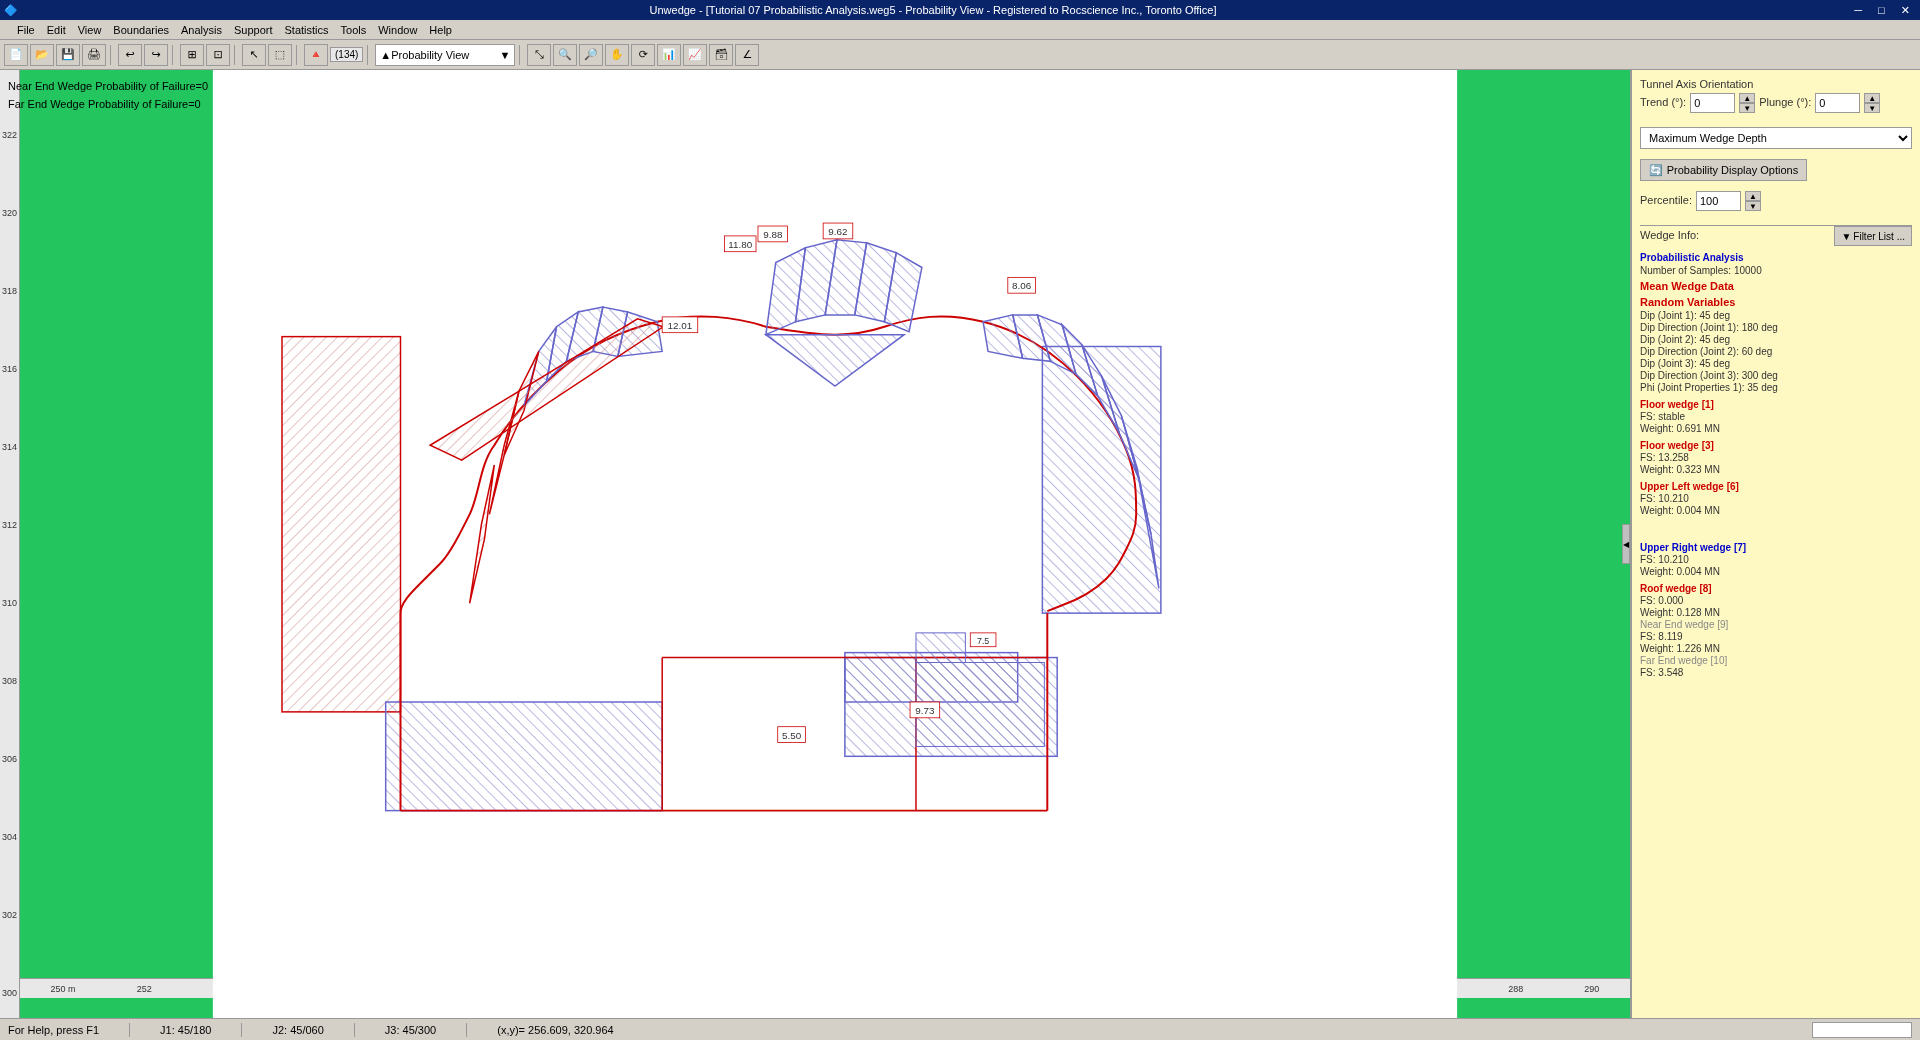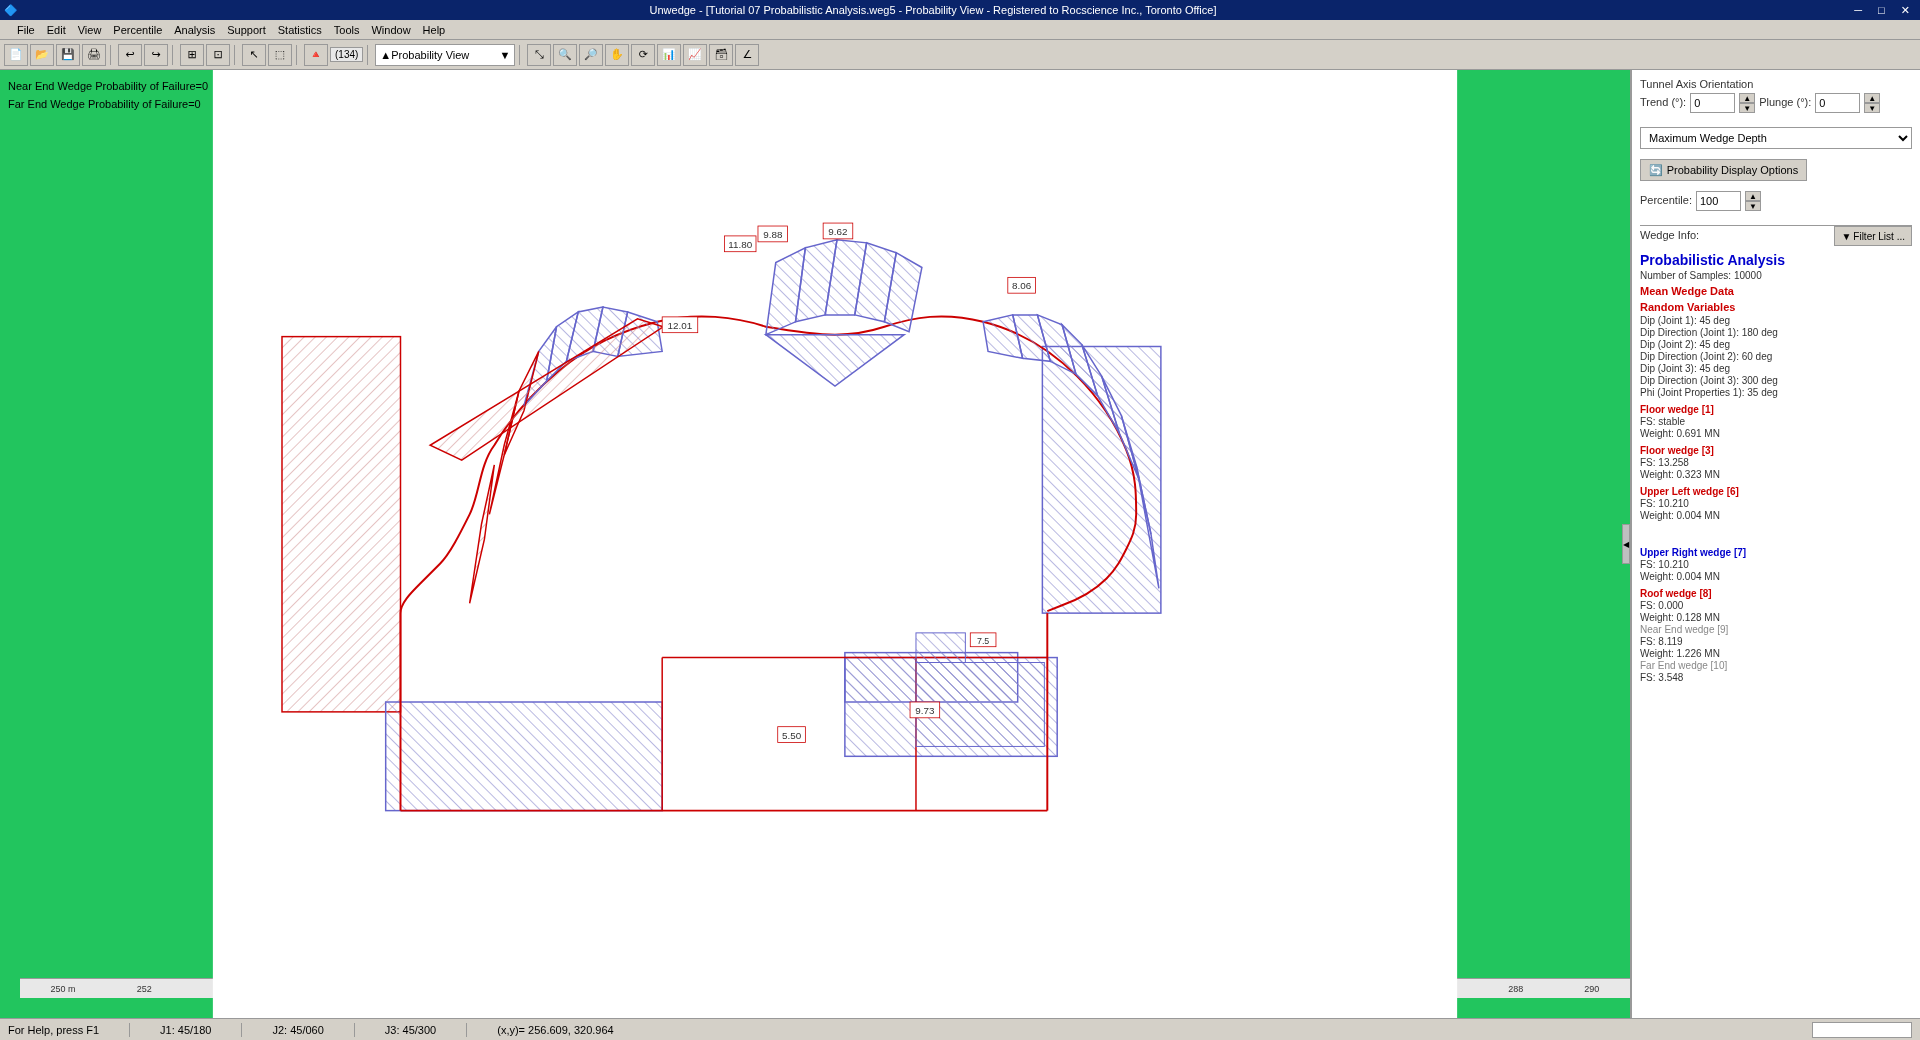--- a/index.html
+++ b/index.html
@@ -124,21 +124,21 @@
       display: flex;
       align-items: center;
       justify-content: space-around;
       font-size: 9px;
       color: #333;
     }
 
     
     #right-panel {
       width: 290px;
-      background: #ffffff;
+      background: #fef9c3;
       border-left: 2px solid #999;
       display: flex;
       flex-direction: column;
       padding: 8px;
       overflow-y: auto;
     }
 
     .panel-section { margin-bottom: 10px; }
     .panel-label { font-size: 11px; color: #333; margin-bottom: 3px; }
     .panel-group { display: flex; align-items: center; gap: 4px; margin-bottom: 4px; }
@@ -172,21 +172,21 @@
     .spinner-group { display: flex; flex-direction: column; }
 
     
     #wedge-info {
       border-top: 1px solid #999;
       padding-top: 0;
     }
     .wedge-info-header { display: flex; align-items: center; justify-content: space-between; margin-bottom: 6px; }
     .filter-btn { height: 20px; border: 1px solid #999; background: #d4d0c8; padding: 0 6px; font-size: 10px; cursor: pointer; display: flex; align-items: center; gap: 2px; }
 
-    .info-heading { font-size: 14px; font-weight: bold; color: #0000cc; margin-bottom: 2px; }
+    .info-heading { font-size: 10px; font-weight: bold; color: #0000cc; margin-bottom: 2px; }
     .info-text { font-size: 10px; color: #333; margin-bottom: 1px; }
     .info-subheading { font-size: 11px; font-weight: bold; color: #cc0000; margin-bottom: 2px; margin-top: 4px; }
     .var-text { font-size: 10px; color: #333; margin-bottom: 1px; }
 
     .wedge-name { font-size: 10px; font-weight: bold; color: #cc0000; margin-top: 6px; margin-bottom: 1px; }
     .wedge-name-blue { font-size: 10px; font-weight: bold; color: #0000cc; margin-top: 6px; margin-bottom: 1px; }
     .wedge-detail { font-size: 10px; color: #333; margin-bottom: 1px; }
 
     
     #statusbar {
@@ -212,21 +212,21 @@
     <span class="title-btn">─</span>
     <span class="title-btn">□</span>
     <span class="title-btn">✕</span>
   </div>
 </div>
 
 <div id="menubar">
     <span class="menu-item">File</span>
     <span class="menu-item">Edit</span>
     <span class="menu-item">View</span>
-    <span class="menu-item">Percentile</span>
+    <span class="menu-item">Boundaries</span>
     <span class="menu-item">Analysis</span>
     <span class="menu-item">Support</span>
     <span class="menu-item">Statistics</span>
     <span class="menu-item">Tools</span>
     <span class="menu-item">Window</span>
     <span class="menu-item">Help</span>
   </div>
 
 <div id="toolbar">
 
@@ -267,20 +267,34 @@
 
 <div id="main-area">
 
   <div id="canvas-area">
 
     <div class="prob-text">
       <div>Near End Wedge Probability of Failure=0</div>
       <div>Far End Wedge Probability of Failure=0</div>
     </div>
 
+    <div id="y-ruler">
+      <span class="y-label">322</span>
+      <span class="y-label">320</span>
+      <span class="y-label">318</span>
+      <span class="y-label">316</span>
+      <span class="y-label">314</span>
+      <span class="y-label">312</span>
+      <span class="y-label">310</span>
+      <span class="y-label">308</span>
+      <span class="y-label">306</span>
+      <span class="y-label">304</span>
+      <span class="y-label">302</span>
+      <span class="y-label">300</span>
+    </div>
 
     <div id="x-ruler">
       <span>250 m</span>
       <span>252</span>
       <span>254</span>
       <span>256</span>
       <span>258</span>
       <span>260</span>
       <span>262</span>
       <span>264</span>

